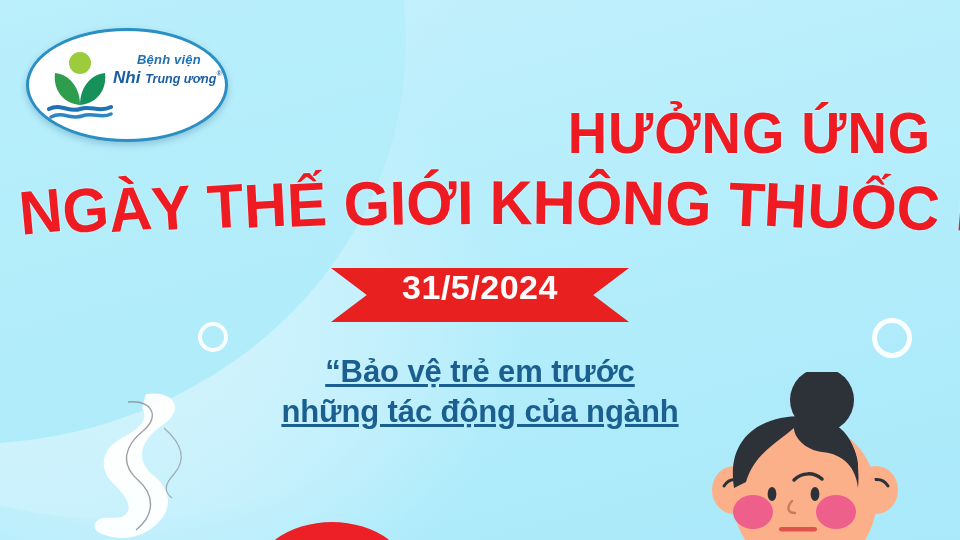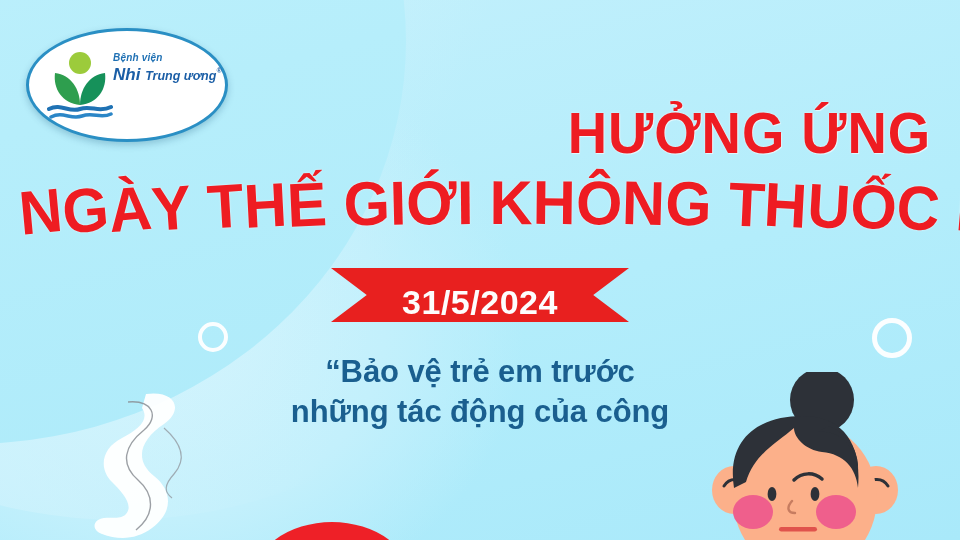--- a/index.html
+++ b/index.html
@@ -50,22 +50,22 @@
   .logo{
     position:absolute;left:26px;top:28px;width:196px;height:108px;
     background:#ffffff;border-radius:50%;
     border:3px solid #2a8fc4;
     box-shadow:0 3px 7px rgba(10,70,110,.25);
     display:flex;align-items:center;justify-content:flex-start;
   }
   .logo-mark{position:absolute;left:18px;top:18px;width:66px;height:72px;}
   .logo-txt{position:absolute;left:84px;top:22px;width:108px;color:#1d63a8;}
   .logo-line1{
-    font-size:10px;font-style:italic;font-weight:700;
-    letter-spacing:.2px;color:#2071b4;line-height:1;
+    font-size:13px;font-style:italic;font-weight:700;
+    letter-spacing:.2px;color:#2071b4;line-height:1;margin-left:24px;
   }
   .logo-line2{
     margin-top:3px;font-size:17px;font-style:italic;font-weight:700;
     color:#1b5ea6;line-height:1;white-space:nowrap;
   }
   .logo-line2 .sm{font-size:12.5px;font-weight:600;margin-top:47px;}
   .logo-reg{font-size:7px;vertical-align:super;}
 
   
   .title-wrap{position:absolute;left:0;top:104px;width:960px;text-align:right;}
@@ -80,40 +80,40 @@
     position:absolute;left:0;top:68px;width:960px;
     font-family:"Liberation Sans Narrow","Liberation Sans", sans-serif;
     font-size:62px;font-weight:700;color:#ee1c22;
     letter-spacing:0px;line-height:1;white-space:nowrap;
     transform:scaleX(.96);
     text-shadow:0 0 2px rgba(255,255,255,.8);
   }
   .t-line2 .ch{display:inline-block;}
   .ribbon-final{
     position:absolute;left:331px;top:268px;width:298px;height:54px;
-    display:flex;align-items:flex-end;justify-content:center;
+    display:flex;align-items:flex-start;justify-content:center;
   }
   .ribbon-final::before{
     content:"";position:absolute;inset:0;background:#e8201f;
     clip-path:polygon(0 0, 100% 0, 88% 50%, 100% 100%, 0 100%, 12% 50%);
   }
   .ribbon-date{
     position:relative;z-index:2;
     color:#fdfdfd;font-size:34px;font-weight:700;letter-spacing:.5px;
     font-family:"Liberation Sans", sans-serif;
   }
 
   
   .quote{
     position:absolute;left:150px;top:352px;width:660px;
     text-align:center;color:#1a5f8f;
     font-size:31px;font-weight:700;line-height:1.28;
     letter-spacing:-.1px;
   }
-  .quote .ln{display:block;white-space:nowrap;}
+  .quote .ln{display:block;white-space:nowrap;text-decoration:underline;}
 
   
   .ring{
     position:absolute;border-radius:50%;border:4px solid #ffffff;
     opacity:.95;
   }
   .ring-left{left:198px;top:322px;width:22px;height:22px;border-width:4px;}
   .ring-right{left:872px;top:318px;width:30px;height:30px;border-width:5px;}
 
   
@@ -175,21 +175,21 @@
     <div class="t-line1">HƯỞNG ỨNG</div>
     <div class="t-line2" id="headline2"><span class="ch" style="transform: translateY(9px) rotate(-5.5deg);">N</span><span class="ch" style="transform: translateY(7.72px) rotate(-5.09deg);">G</span><span class="ch" style="transform: translateY(6.53px) rotate(-4.69deg);">À</span><span class="ch" style="transform: translateY(5.44px) rotate(-4.28deg);">Y</span><span class="ch" style="transform: translateY(4.46px) rotate(-3.87deg);">&nbsp;</span><span class="ch" style="transform: translateY(3.57px) rotate(-3.46deg);">T</span><span class="ch" style="transform: translateY(2.78px) rotate(-3.06deg);">H</span><span class="ch" style="transform: translateY(2.09px) rotate(-2.65deg);">Ế</span><span class="ch" style="transform: translateY(1.49px) rotate(-2.24deg);">&nbsp;</span><span class="ch" style="transform: translateY(1px) rotate(-1.83deg);">G</span><span class="ch" style="transform: translateY(0.6px) rotate(-1.43deg);">I</span><span class="ch" style="transform: translateY(0.31px) rotate(-1.02deg);">Ớ</span><span class="ch" style="transform: translateY(0.11px) rotate(-0.61deg);">I</span><span class="ch" style="transform: translateY(0.01px) rotate(-0.2deg);">&nbsp;</span><span class="ch" style="transform: translateY(0.01px) rotate(0.2deg);">K</span><span class="ch" style="transform: translateY(0.11px) rotate(0.61deg);">H</span><span class="ch" style="transform: translateY(0.31px) rotate(1.02deg);">Ô</span><span class="ch" style="transform: translateY(0.6px) rotate(1.43deg);">N</span><span class="ch" style="transform: translateY(1px) rotate(1.83deg);">G</span><span class="ch" style="transform: translateY(1.49px) rotate(2.24deg);">&nbsp;</span><span class="ch" style="transform: translateY(2.09px) rotate(2.65deg);">T</span><span class="ch" style="transform: translateY(2.78px) rotate(3.06deg);">H</span><span class="ch" style="transform: translateY(3.57px) rotate(3.46deg);">U</span><span class="ch" style="transform: translateY(4.46px) rotate(3.87deg);">Ố</span><span class="ch" style="transform: translateY(5.44px) rotate(4.28deg);">C</span><span class="ch" style="transform: translateY(6.53px) rotate(4.69deg);">&nbsp;</span><span class="ch" style="transform: translateY(7.72px) rotate(5.09deg);">L</span></div>
   </div>
 
   <div class="ribbon-final">
     <span class="ribbon-date">31/5/2024</span>
   </div>
 
   <div class="quote">
     <span class="ln">“Bảo vệ trẻ em trước</span>
-    <span class="ln">những tác động của công</span>
+    <span class="ln">những tác động của ngành</span>
   </div>
 
   <svg class="girl" viewBox="0 0 260 172">
 
     <circle cx="132" cy="28" r="32" fill="#2d3138"></circle>
 
     <ellipse cx="44" cy="118" rx="22" ry="24" fill="#fcb08a"></ellipse>
     <ellipse cx="186" cy="118" rx="22" ry="24" fill="#fcb08a"></ellipse>
     <path d="M34 114 C40 104 54 106 58 116" fill="none" stroke="#2d3138" stroke-width="3" stroke-linecap="round"></path>
     <path d="M174 116 C178 106 192 104 198 114" fill="none" stroke="#2d3138" stroke-width="3" stroke-linecap="round"></path>

